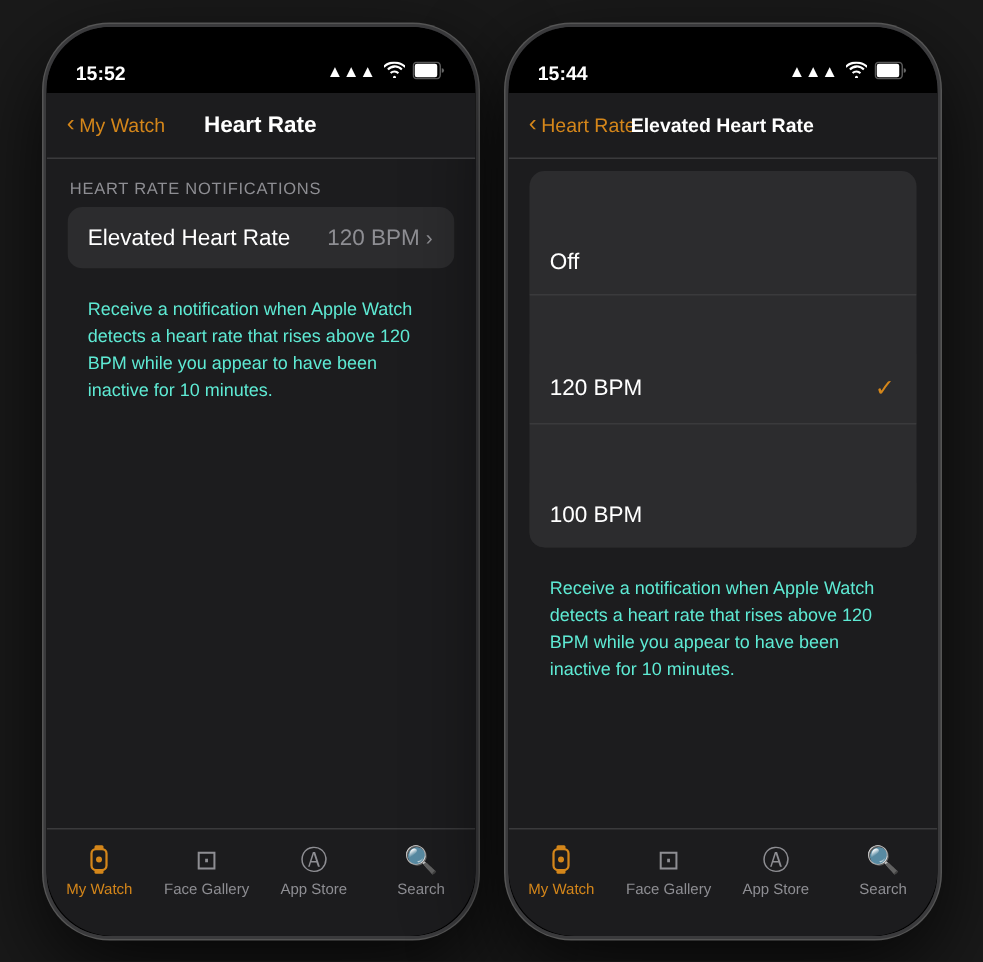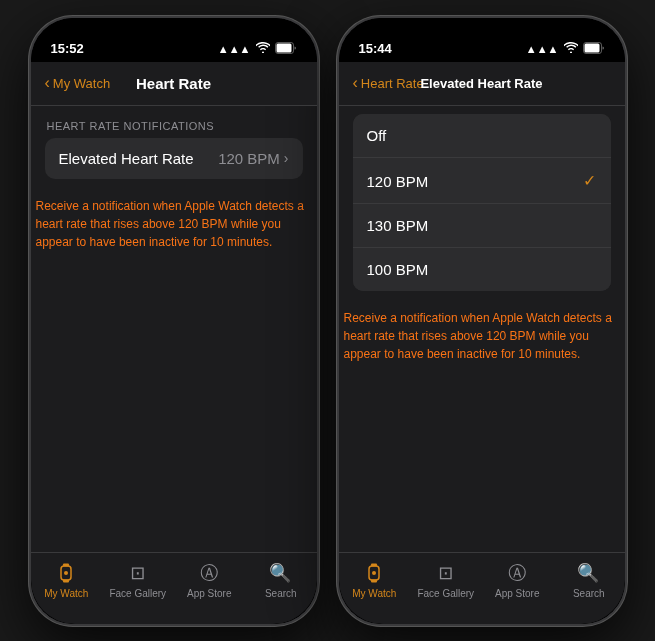--- a/index.html
+++ b/index.html
@@ -211,22 +211,22 @@
       gap: 4px;
       color: #8e8e93;
       font-size: 15px;
     }
     .list-item-value .chevron-right {
       color: #8e8e93;
       font-size: 14px;
     }
 
     .description-text {
-      padding: 10px 5px 16px;
-      color: #f97316;
+      padding: 10px 28px 16px;
+      color: #5eead4;
       font-size: 12px;
       line-height: 1.5;
     }
 
     
     .tab-bar {
       position: absolute;
       bottom: 0;
       left: 0;
       right: 0;
@@ -266,25 +266,26 @@
 
     
     .bpm-list-section {
       background: #2c2c2e;
       border-radius: 10px;
       margin: 8px 14px 8px;
       overflow: hidden;
     }
     .bpm-item {
       display: flex;
-      align-items: flex-end;
+      align-items: center;
       justify-content: space-between;
       padding: 13px 14px;
       border-bottom: 0.5px solid #3a3a3c;
       background: #2c2c2e;
+      margin-top: 39px;
     }
     .bpm-item:last-child {
       border-bottom: none;
     }
     .bpm-item-label {
       color: #fff;
       font-size: 15px;
     }
     .bpm-check {
       color: #d4861a;
@@ -409,23 +410,20 @@
       <div class="content">
         <div class="bpm-list-section" id="bpm-list">
         <div class="bpm-item">
               <span class="bpm-item-label">Off</span>
             </div>
             <div class="bpm-item">
               <span class="bpm-item-label">120 BPM</span>
               <span class="bpm-check">✓</span>
             </div>
             <div class="bpm-item">
-              <span class="bpm-item-label">130 BPM</span>
-            </div>
-            <div class="bpm-item">
               <span class="bpm-item-label">100 BPM</span>
             </div>
           </div>
         <div class="description-text">Receive a notification when Apple Watch detects a heart rate that rises above 120 BPM while you appear to have been inactive for 10 minutes.</div>
       </div>
 
       <div class="tab-bar">
         <div class="tab-item">
           <div class="tab-icon active">
             <svg width="22" height="22" viewBox="0 0 22 22" fill="#d4861a">

